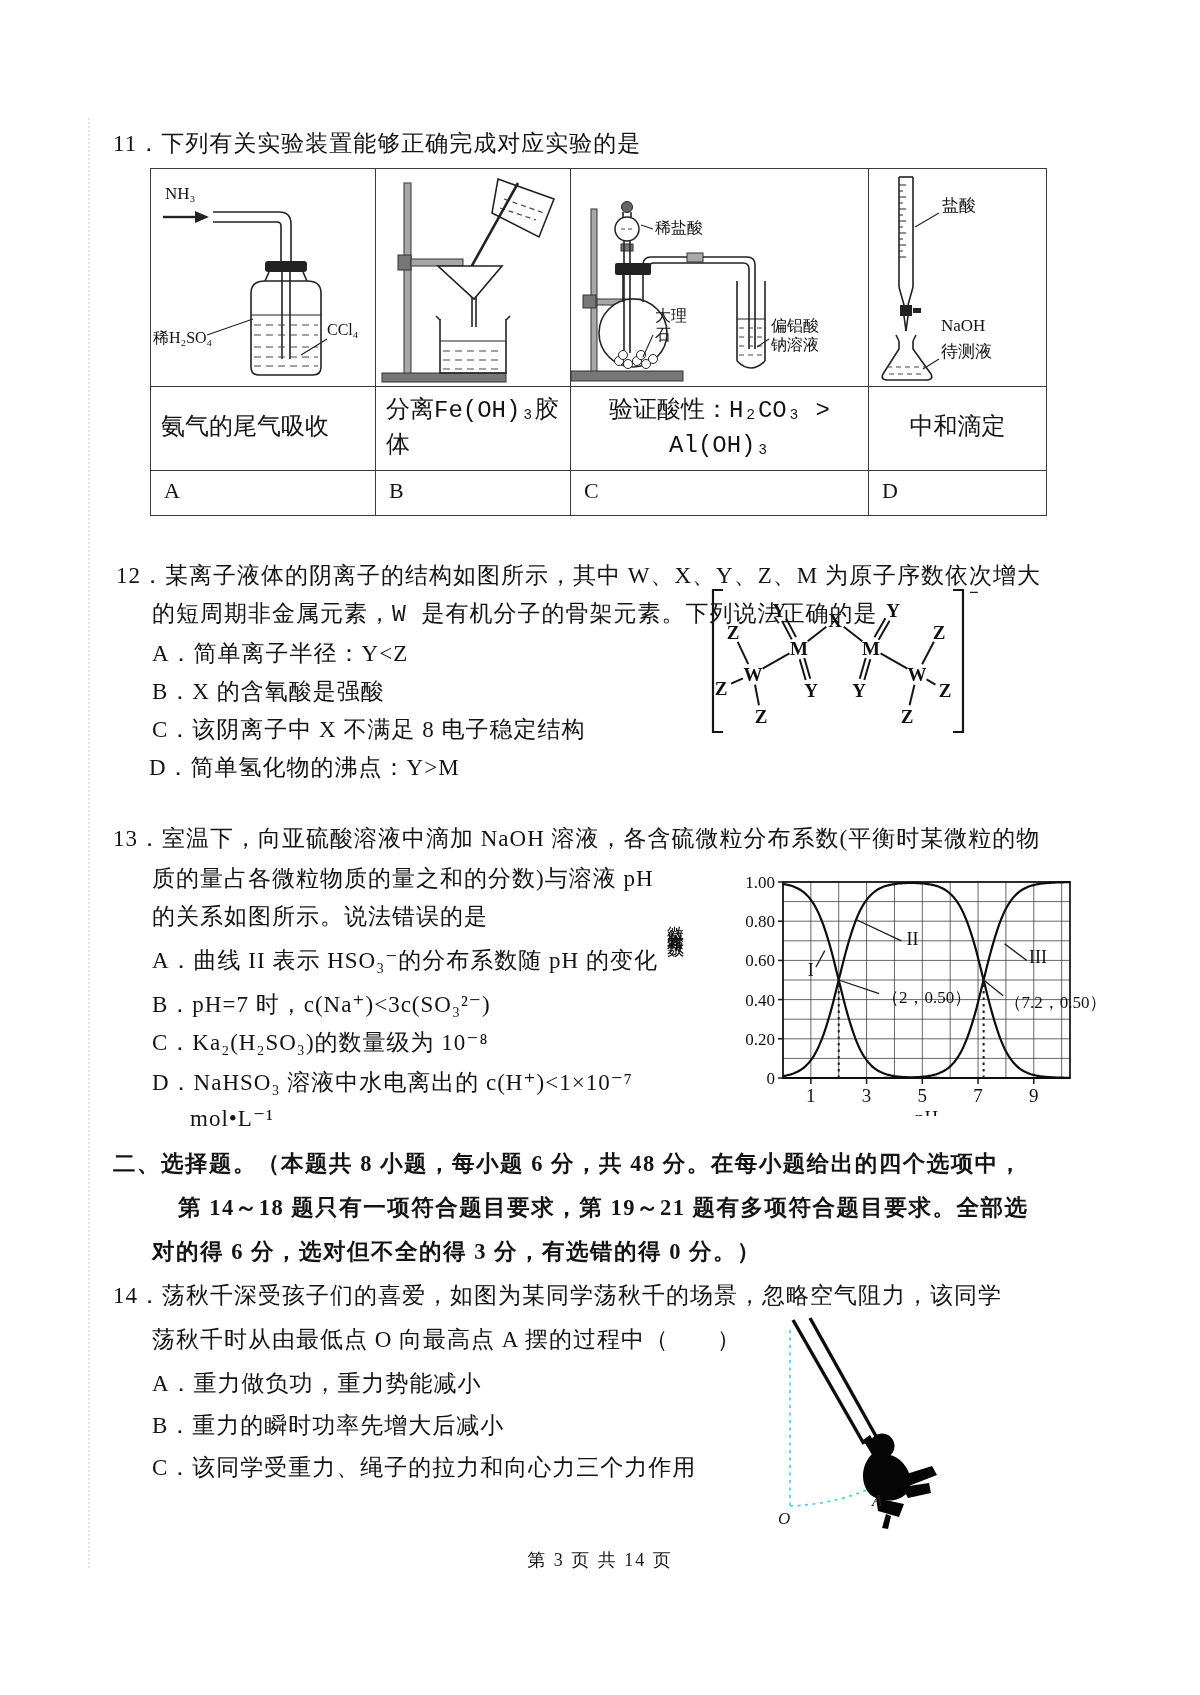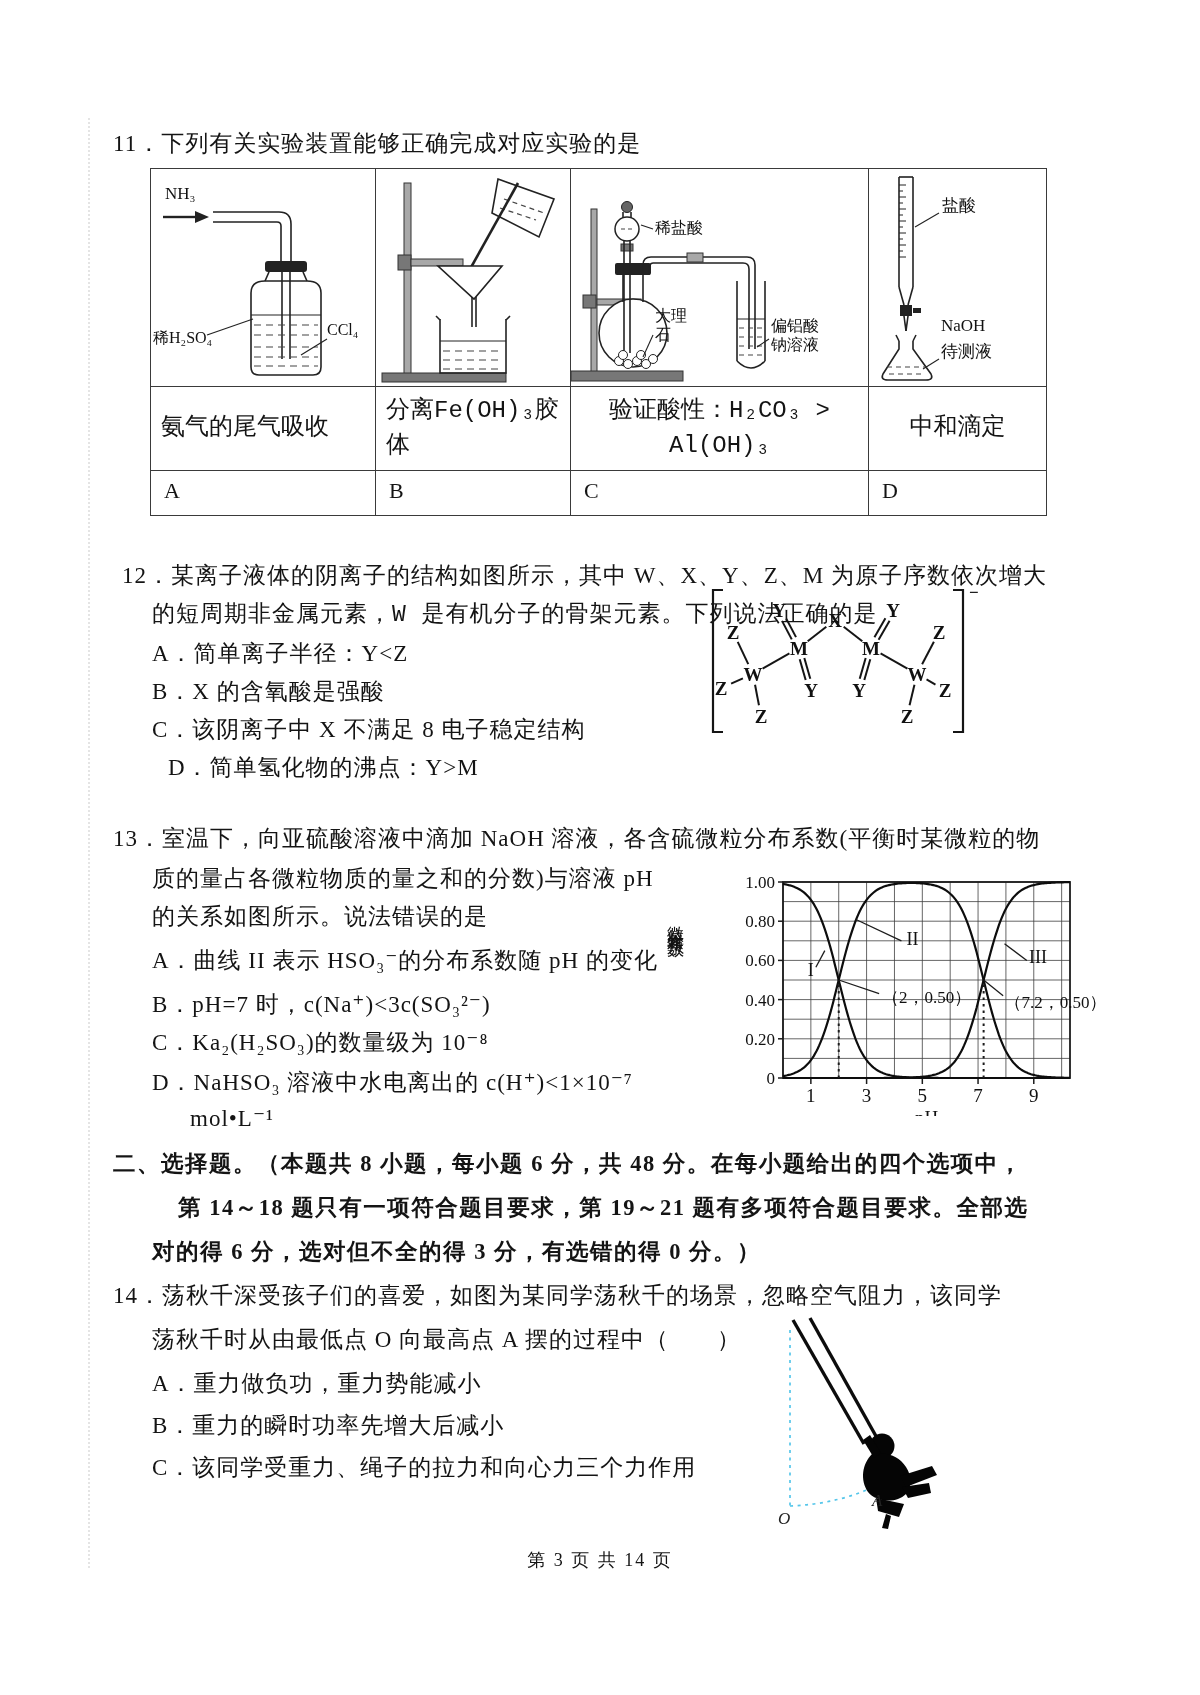--- a/index.html
+++ b/index.html
@@ -207,26 +207,26 @@
     <div class="cell desc">分离Fe(OH)₃胶体</div>
     <div class="cell desc ctr">验证酸性：H₂CO₃ &gt; Al(OH)₃</div>
     <div class="cell desc ctr lastc">中和滴定</div>
 
     <div class="cell letter lastr">A</div>
     <div class="cell letter lastr">B</div>
     <div class="cell letter lastr">C</div>
     <div class="cell letter lastr lastc">D</div>
   </div>
 
-  <div class="ln" style="left:122px;top:560px;text-align:right;">12．某离子液体的阴离子的结构如图所示，其中 W、X、Y、Z、M 为原子序数依次增大</div>
+  <div class="ln" style="left:116px;top:560px;text-align:right;">12．某离子液体的阴离子的结构如图所示，其中 W、X、Y、Z、M 为原子序数依次增大</div>
   <div class="ln" style="left:152px;top:598px;font-family:Liberation Mono, monospace;">的短周期非金属元素，W 是有机分子的骨架元素。下列说法正确的是</div>
   <div class="ln" style="left:152px;top:638px;">A．简单离子半径：Y&lt;Z</div>
   <div class="ln" style="left:152px;top:676px;">B．X 的含氧酸是强酸</div>
   <div class="ln" style="left:152px;top:714px;">C．该阴离子中 X 不满足 8 电子稳定结构</div>
-  <div class="ln" style="left:168px;top:752px;">D．简单氢化物的沸点：Y&gt;M</div>
+  <div class="ln" style="left:149px;top:752px;">D．简单氢化物的沸点：Y&gt;M</div>
 
   <svg id="anion-structure" width="280" height="158" viewBox="0 0 280 158" style="position:absolute;left:703px;top:582px;">
     <polyline points="20,8 10,8 10,150 20,150" class="bracket"></polyline>
     <polyline points="250,8 260,8 260,150 250,150" class="bracket"></polyline>
     <text x="266" y="16" class="charge">−</text>
   <line x1="34.72926938431583" y1="59.93146570706323" x2="45.27073061568417" y2="82.06853429293676" class="bond"></line>
       <line x1="28.07773068392408" y1="101.59099282578322" x2="39.92226931607592" y2="96.40900717421678" class="bond"></line>
       <line x1="52.05823318678995" y1="102.80572423064723" x2="55.94176681321005" y2="123.19427576935277" class="bond"></line>
       <line x1="59.57619122592148" y1="86.58737017665308" x2="86.42380877407852" y2="71.41262982334692" class="bond"></line>
       <line x1="93.00059297255791" y1="55.1481081149999" x2="83.2470144948756" y2="36.616309007403515" class="bond"></line>

